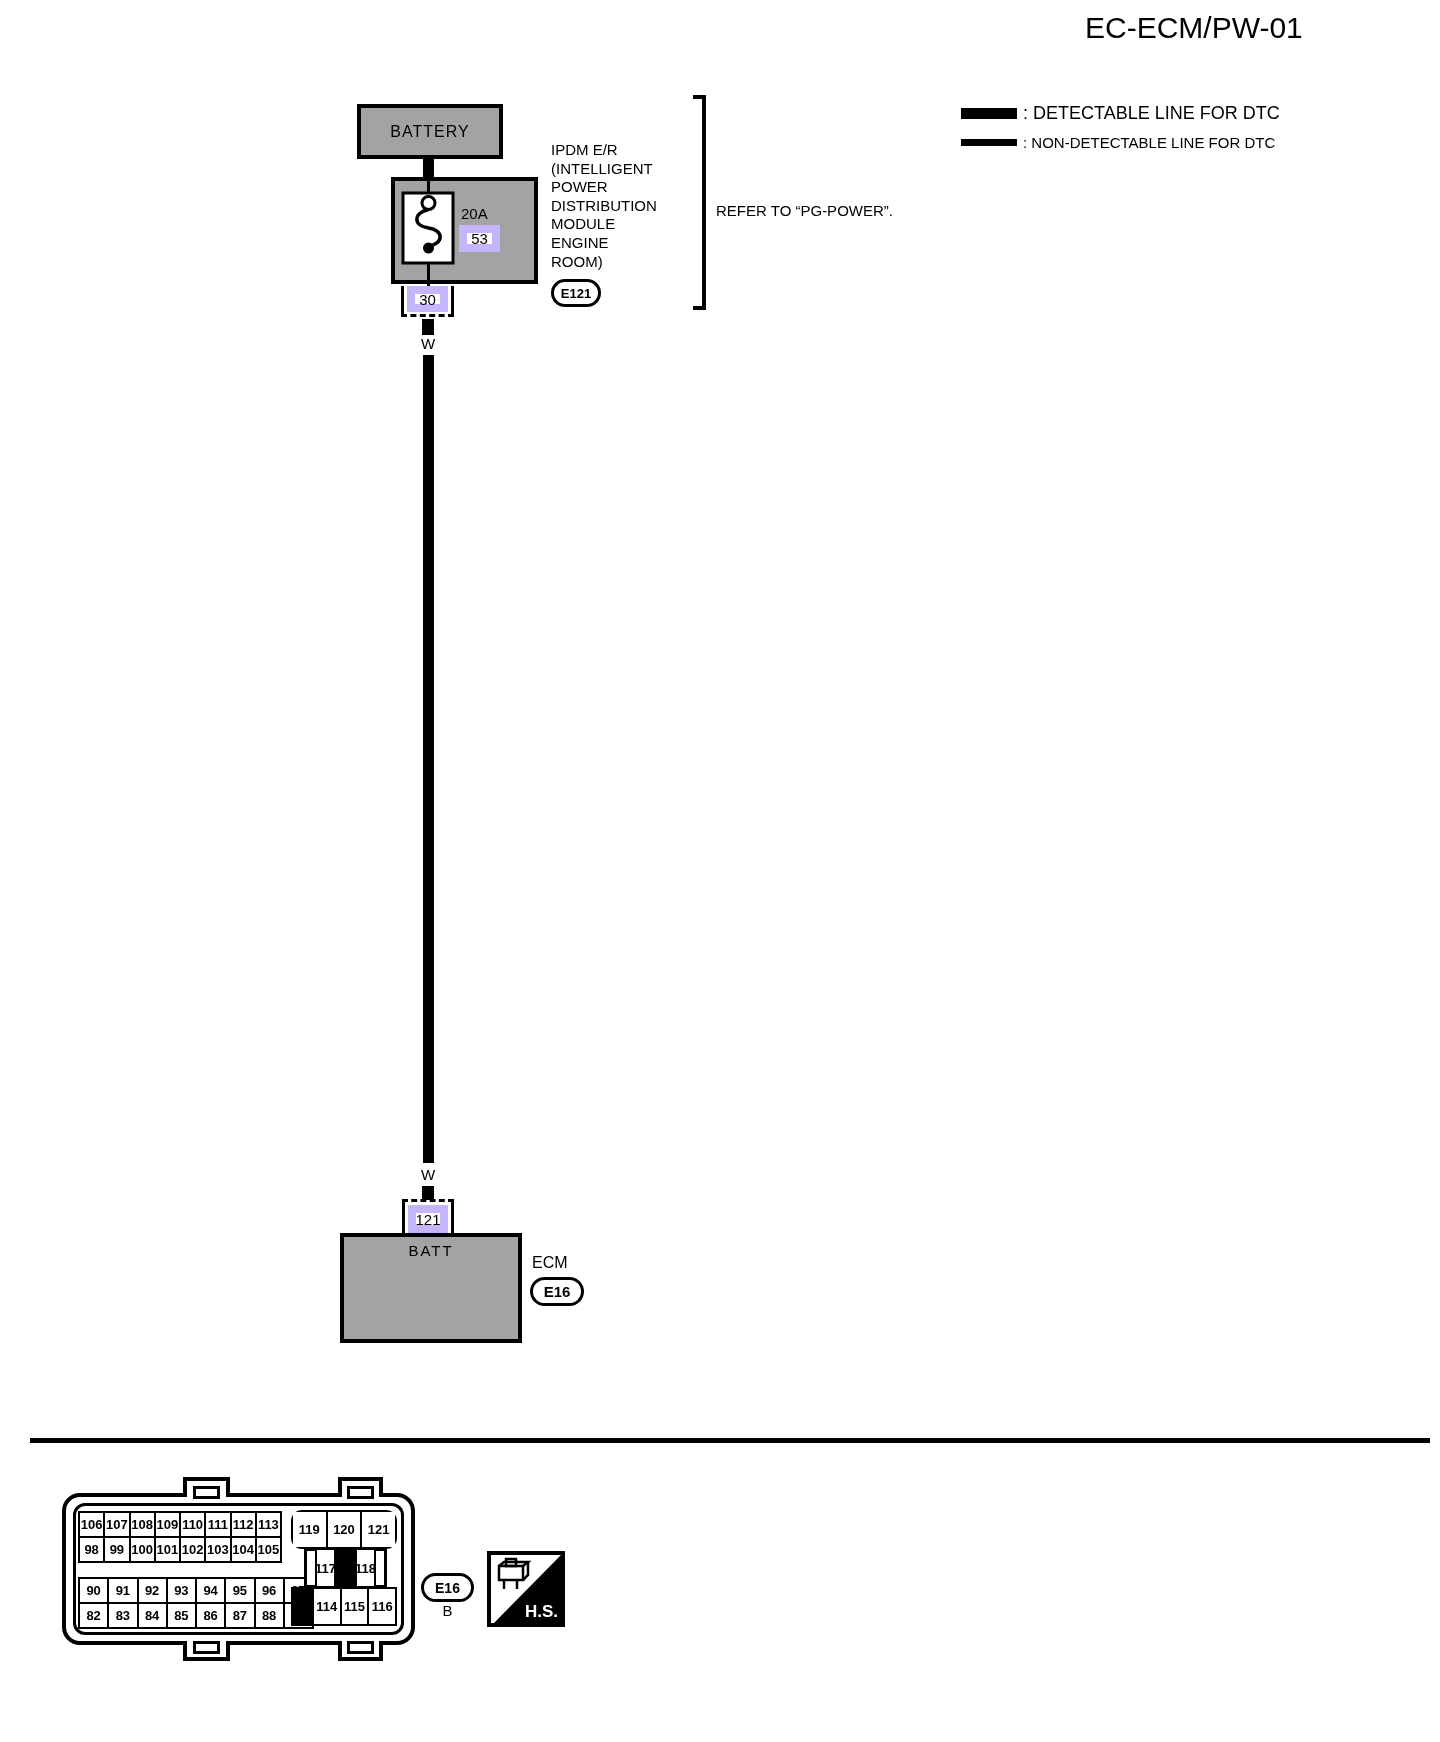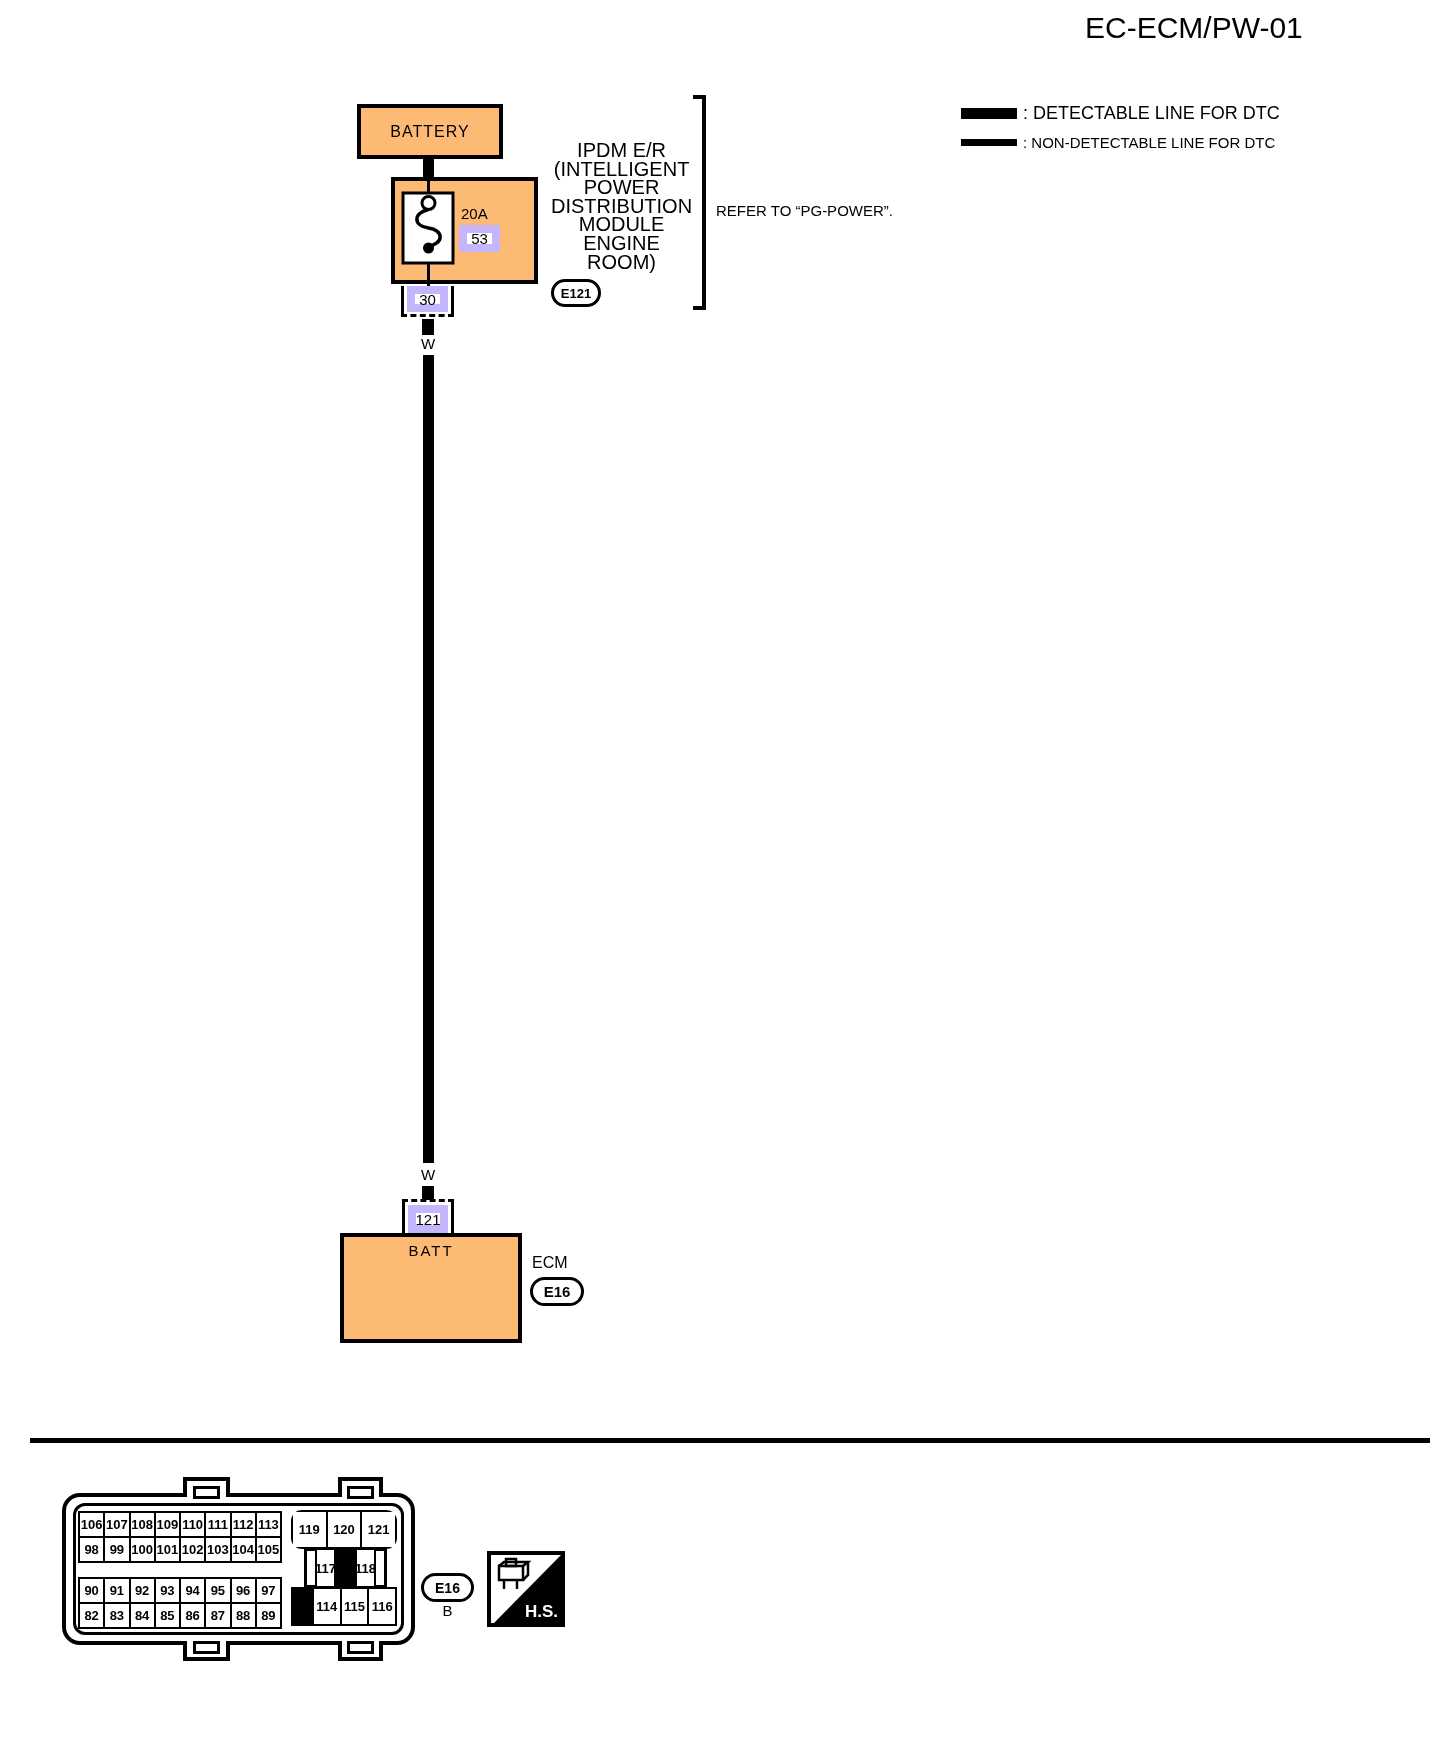--- a/index.html
+++ b/index.html
@@ -2,21 +2,21 @@
 <html><head>
 <meta charset="utf-8">
 <style>
   html,body{margin:0;padding:0;background:#fff;}
   .canvas{
     position:relative;width:1440px;height:1742px;background:#ffffff;
     font-family:"Liberation Sans", sans-serif;color:#000;overflow:hidden;
   }
   .abs{position:absolute;}
   .t{position:absolute;white-space:nowrap;color:#000;text-align:right;}
-  .box{position:absolute;border:4px solid #000;background:#fdba74;box-sizing:border-box;}
+  .box{position:absolute;border:4px solid #000;background:#a3a3a3;box-sizing:border-box;}
   .numbox{
     position:absolute;border:8px solid #c4b5fd;background:#fff;box-sizing:border-box;
     display:flex;align-items:center;justify-content:center;font-size:15px;
   }
   .oval{
     position:absolute;border:3px solid #000;border-radius:16px;background:#fff;box-sizing:border-box;
     display:flex;align-items:center;justify-content:center;font-size:14px;font-weight:bold;
   }
   .bar{position:absolute;background:#000;}
   .pingrid{
@@ -75,21 +75,21 @@
 
   <div class="abs" style="left:402px;top:1199px;width:52px;height:34px;border-left:3px solid #000;border-right:3px solid #000;border-top:3px dashed #000;box-sizing:border-box;"></div>
   <div class="numbox" style="left:408px;top:1205px;width:40px;height:28px;">121</div>
 
   <div class="box" style="left:340px;top:1233px;width:182px;height:110px;">
     <div class="t" style="position:absolute;left:0;top:5px;width:100%;text-align:center;font-size:15px;letter-spacing:2px;">BATT</div>
   </div>
   <div class="t" style="left:532px;top:1254px;font-size:16px;">ECM</div>
   <div class="oval" style="left:530px;top:1277px;width:54px;height:29px;font-size:15px;">E16</div>
 
-  <div class="abs" style="left:551px;top:141px;font-size:20px;line-height:18.6px;text-align:center;">
+  <div class="abs" style="left:551px;top:141px;font-size:15px;line-height:18.6px;">
     <div>IPDM E/R</div>
     <div>(INTELLIGENT</div>
     <div>POWER</div>
     <div>DISTRIBUTION</div>
     <div>MODULE</div>
     <div>ENGINE</div>
     <div>ROOM)</div>
   </div>
   <div class="oval" style="left:551px;top:279px;width:50px;height:28px;font-size:13px;">E121</div>
 
@@ -124,21 +124,21 @@
     <div class="cell">98</div>
     <div class="cell">99</div>
     <div class="cell">100</div>
     <div class="cell">101</div>
     <div class="cell">102</div>
     <div class="cell">103</div>
     <div class="cell">104</div>
     <div class="cell">105</div>
   </div>
 
-  <div class="pingrid" style="left:78px;top:1577px;width:204px;height:52px;grid-template-columns:repeat(8,1fr);grid-template-rows:repeat(2,1fr);">
+  <div class="pingrid" style="left:78px;top:1577px;width:236px;height:52px;grid-template-columns:repeat(8,1fr);grid-template-rows:repeat(2,1fr);">
     <div class="cell">90</div>
     <div class="cell">91</div>
     <div class="cell">92</div>
     <div class="cell">93</div>
     <div class="cell">94</div>
     <div class="cell">95</div>
     <div class="cell">96</div>
     <div class="cell">97</div>
     <div class="cell">82</div>
     <div class="cell">83</div>

